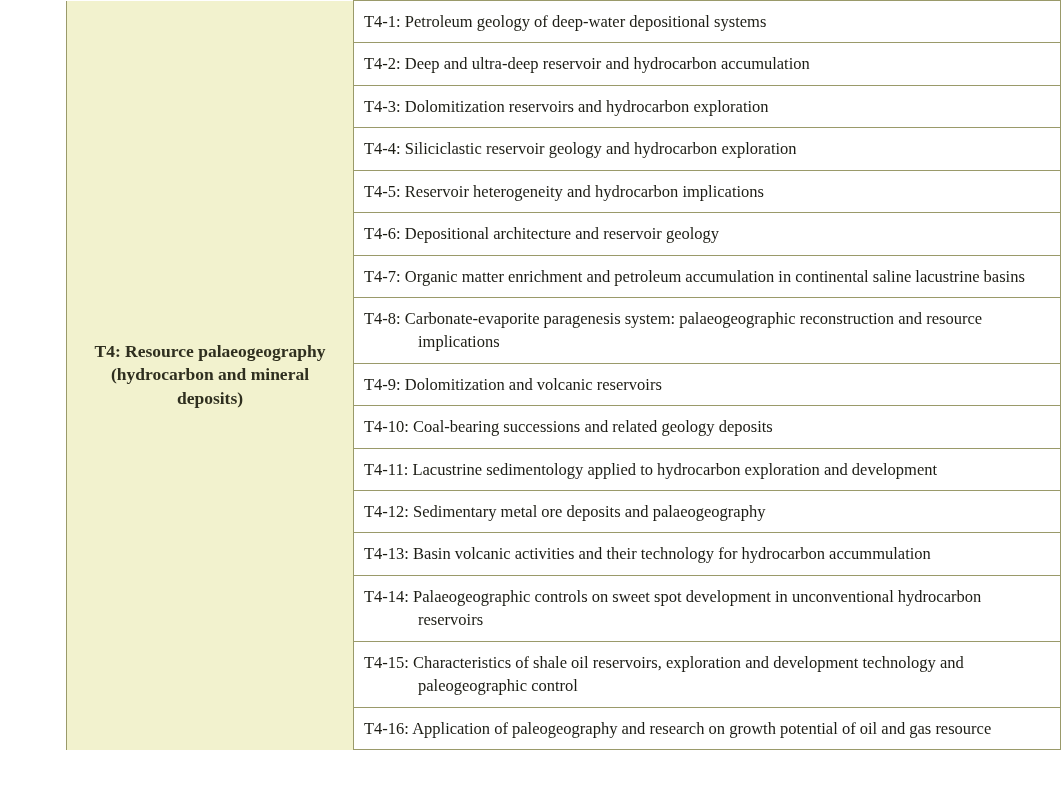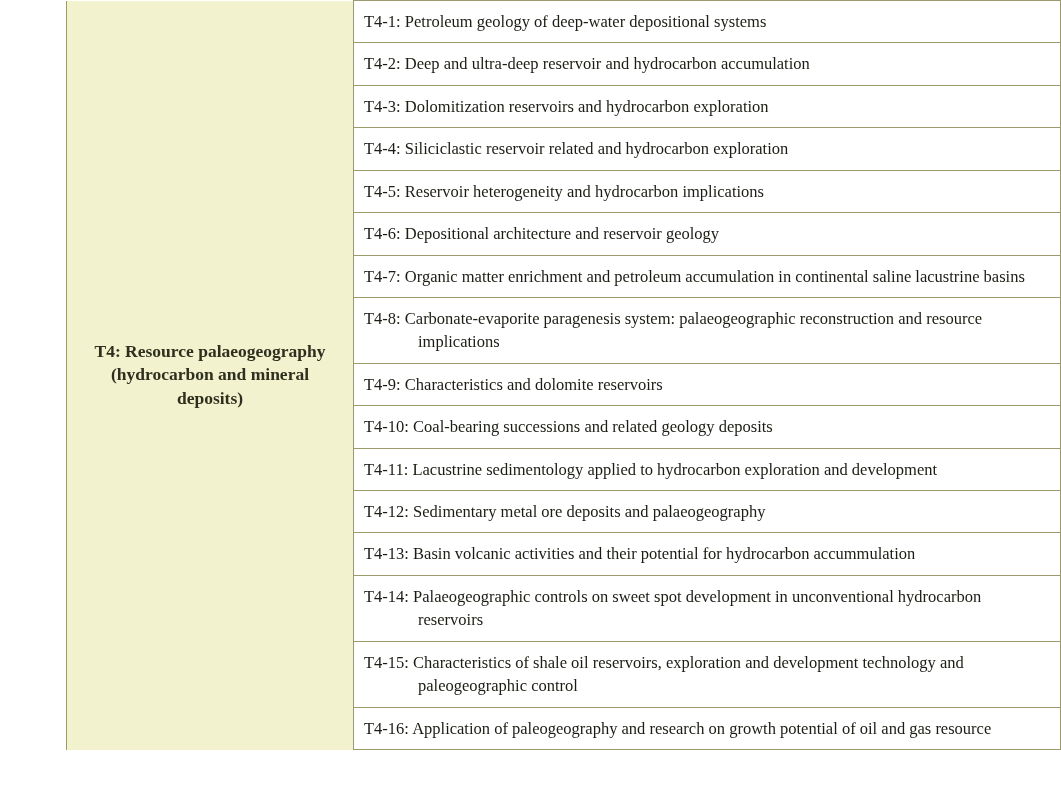--- a/index.html
+++ b/index.html
@@ -93,21 +93,21 @@
           <div class="topic-text">
             <span class="code">T4-3: </span>
             <span>Dolomitization reservoirs and hydrocarbon exploration</span>
           </div>
         </td>
       </tr>
       <tr>
         <td class="topic-cell">
           <div class="topic-text">
             <span class="code">T4-4: </span>
-            <span>Siliciclastic reservoir related and hydrocarbon exploration</span>
+            <span>Siliciclastic reservoir geology and hydrocarbon exploration</span>
           </div>
         </td>
       </tr>
       <tr>
         <td class="topic-cell">
           <div class="topic-text">
             <span class="code">T4-5: </span>
             <span>Reservoir heterogeneity and hydrocarbon implications</span>
           </div>
         </td>
@@ -133,21 +133,21 @@
           <div class="topic-text">
             <span class="code">T4-8: </span>
             <span>Carbonate-evaporite paragenesis system: palaeogeographic reconstruction and resource implications</span>
           </div>
         </td>
       </tr>
       <tr>
         <td class="topic-cell">
           <div class="topic-text">
             <span class="code">T4-9: </span>
-            <span>Characteristics and dolomite reservoirs</span>
+            <span>Dolomitization and volcanic reservoirs</span>
           </div>
         </td>
       </tr>
       <tr>
         <td class="topic-cell">
           <div class="topic-text">
             <span class="code">T4-10: </span>
             <span>Coal-bearing successions and related geology deposits</span>
           </div>
         </td>
@@ -165,21 +165,21 @@
           <div class="topic-text">
             <span class="code">T4-12: </span>
             <span>Sedimentary metal ore deposits and palaeogeography</span>
           </div>
         </td>
       </tr>
       <tr>
         <td class="topic-cell">
           <div class="topic-text">
             <span class="code">T4-13: </span>
-            <span>Basin volcanic activities and their potential for hydrocarbon accummulation</span>
+            <span>Basin volcanic activities and their technology for hydrocarbon accummulation</span>
           </div>
         </td>
       </tr>
       <tr>
         <td class="topic-cell">
           <div class="topic-text">
             <span class="code">T4-14: </span>
             <span>Palaeogeographic controls on sweet spot development in unconventional hydrocarbon reservoirs</span>
           </div>
         </td>

